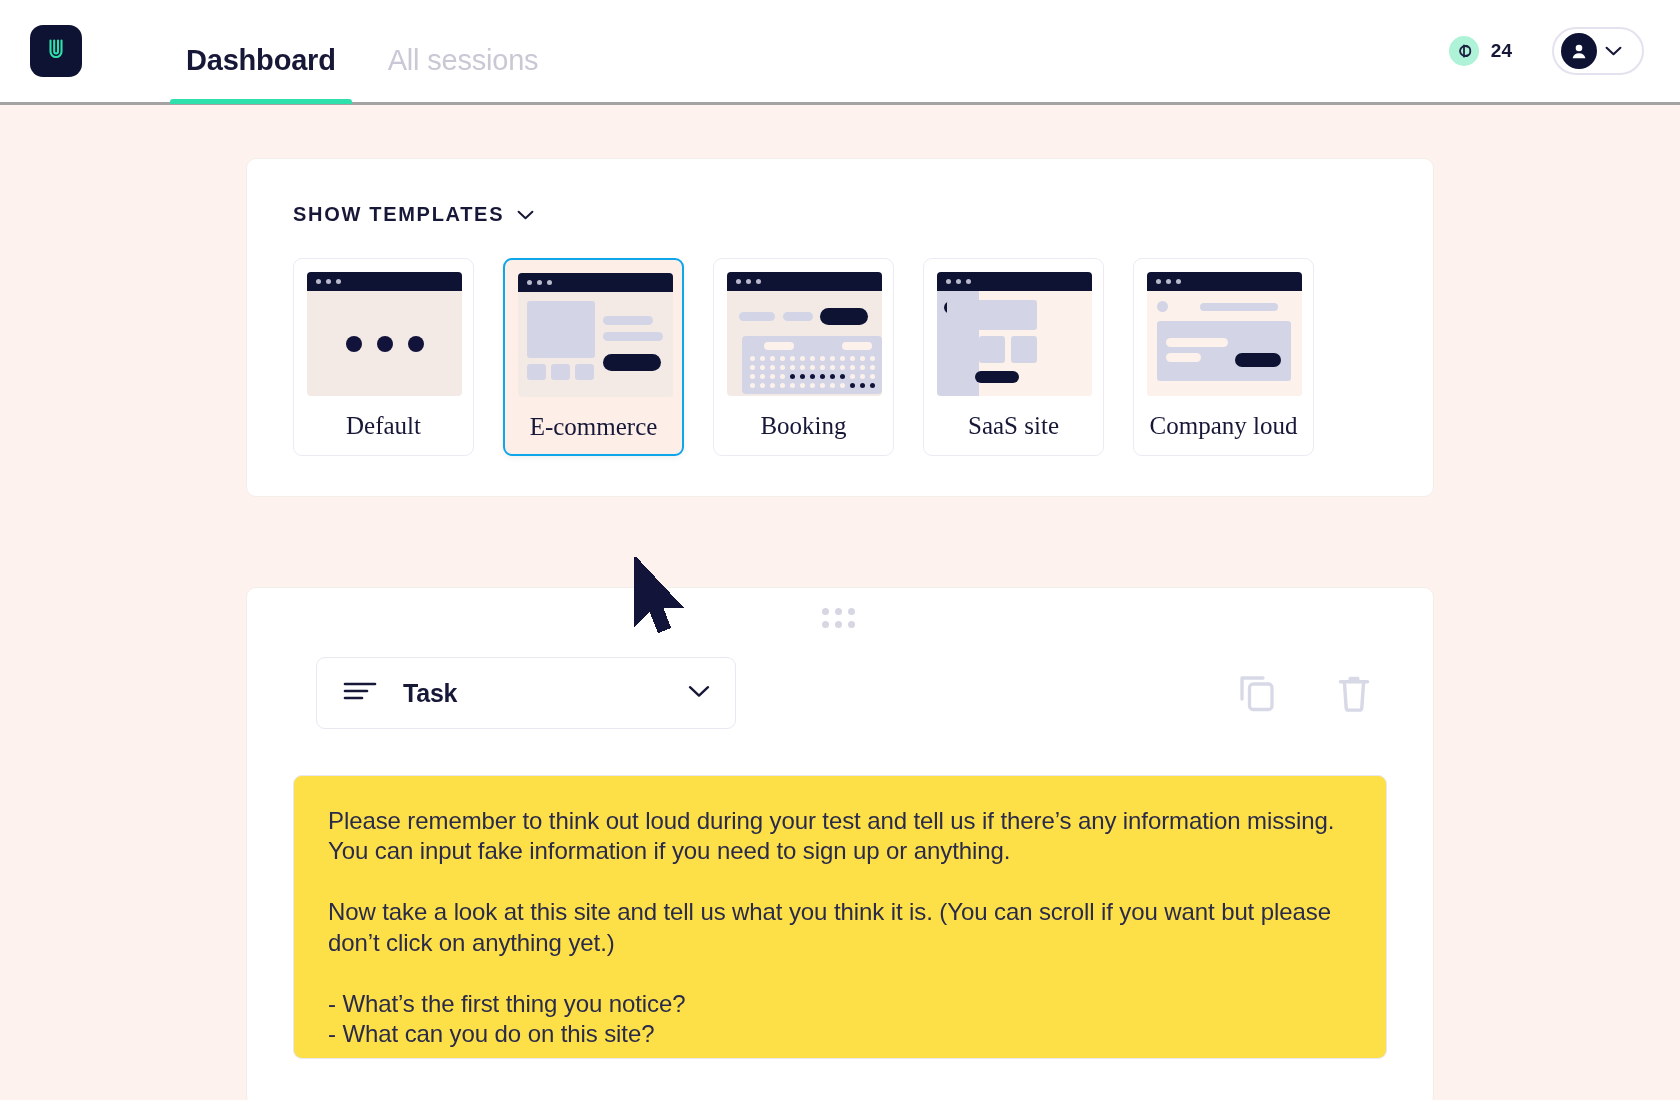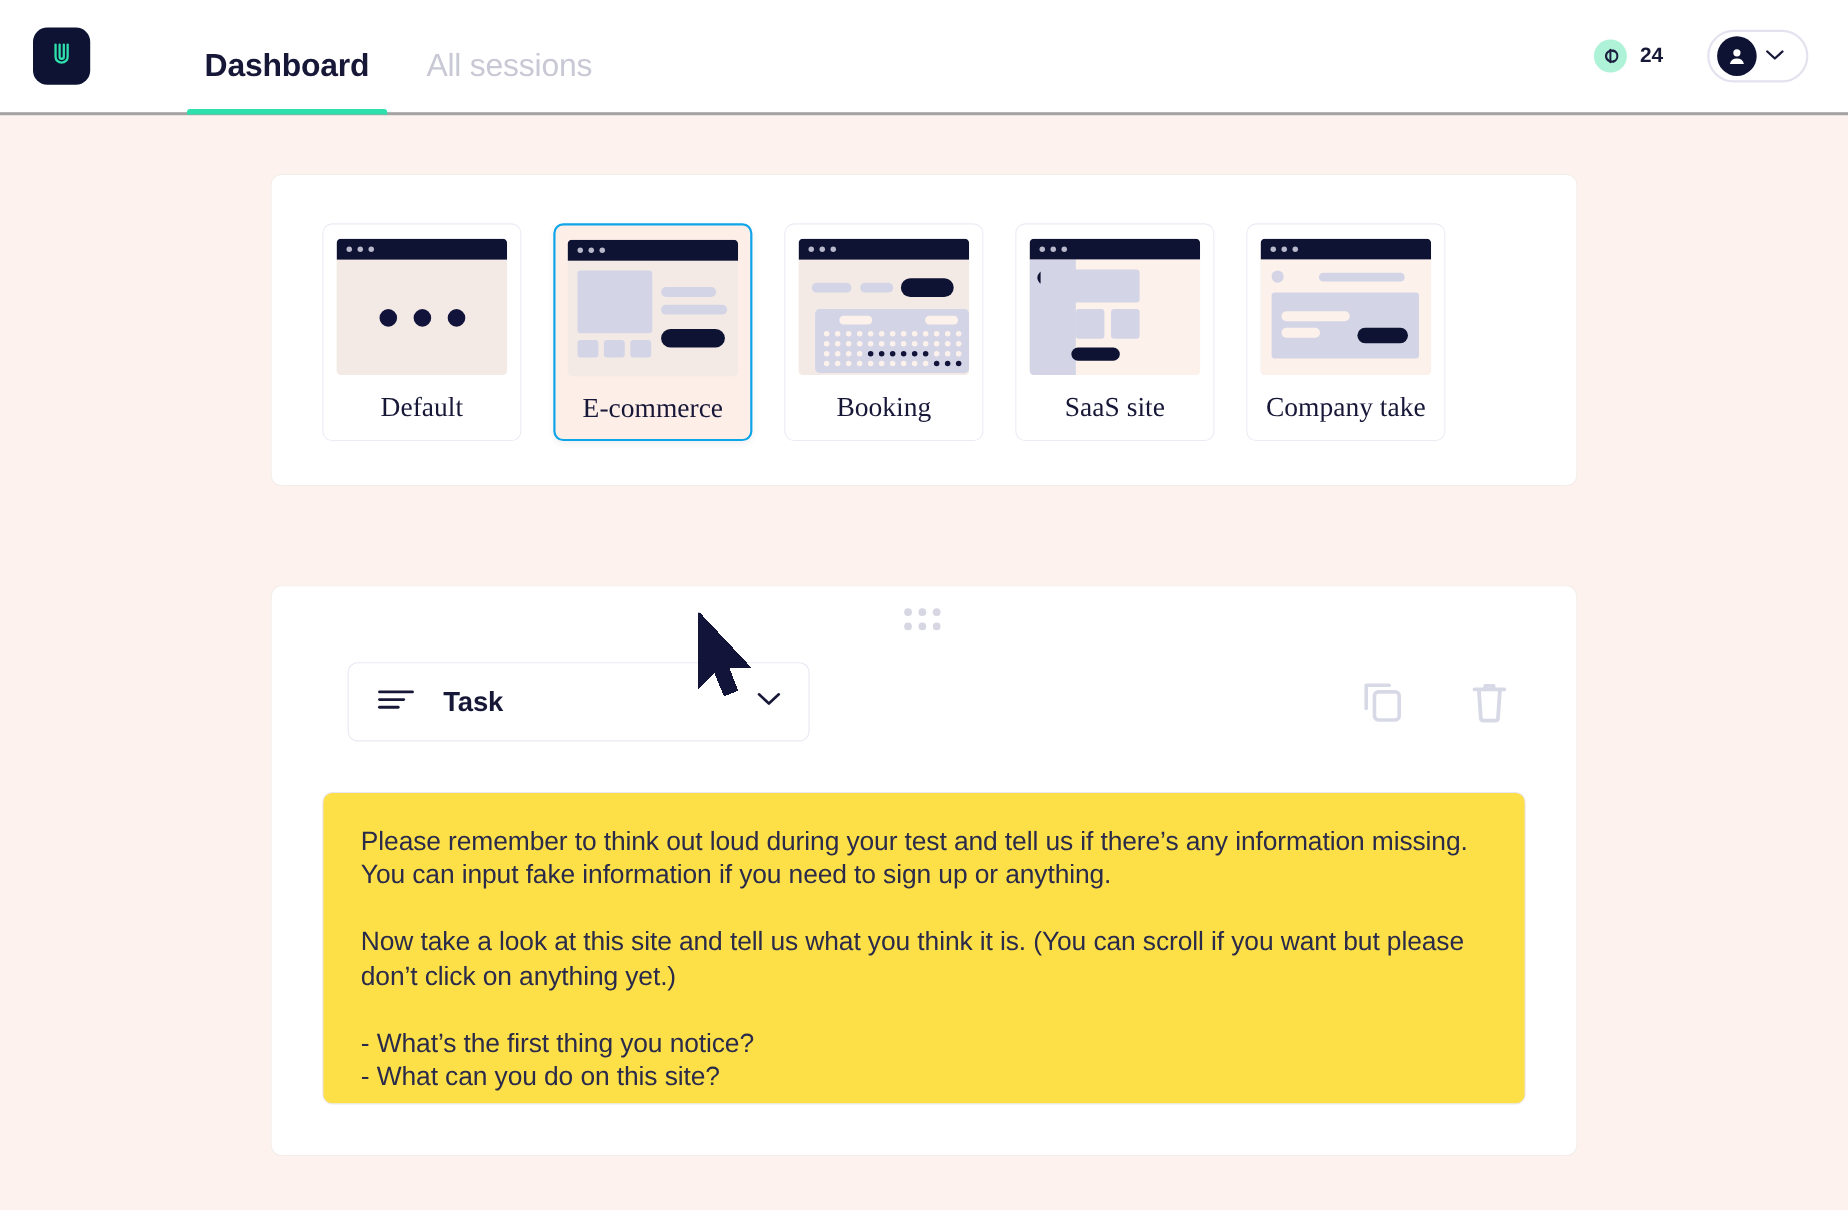--- a/index.html
+++ b/index.html
@@ -167,21 +167,20 @@
   .template-card {
     width: 181px;
     height: 198px;
     border: 1px solid #eeeaf4;
     border-radius: 9px;
     background: #ffffff;
     padding: 13px 13px 0 13px;
     cursor: pointer;
     display: flex;
     flex-direction: column;
-    align-items: center;
   }
   .template-card.selected {
     background: #fdeee8;
     border: 2px solid #0ea5e9;
     box-shadow: 0 2px 6px rgba(0,0,0,0.06);
   }
 
   .thumb {
     width: 155px;
     height: 124px;
@@ -399,20 +398,28 @@
       </span>
     </div>
 
   </div>
 </div>
 
 <div class="page">
 
   <div class="card templates-card">
 
+    <div class="show-templates">
+      <span class="show-templates-label">SHOW TEMPLATES</span>
+      <span>
+        <svg width="17" height="10" viewBox="0 0 17 10" fill="none">
+          <path d="M1.6 1.8 8.5 8.2 15.4 1.8" stroke="#171738" stroke-width="2" stroke-linecap="round" stroke-linejoin="round"></path>
+        </svg>
+      </span>
+    </div>
 
     <div class="template-row">
 
       <div class="template-card">
         <div class="thumb">
           <div class="thumb-bar">
             <span class="thumb-dot"></span>
             <span class="thumb-dot"></span>
             <span class="thumb-dot"></span>
           </div>
@@ -552,21 +559,21 @@
           <div class="thumb-body">
             <div class="co-bg"></div>
             <div class="co-logo"></div>
             <div class="co-nav"></div>
             <div class="co-hero"></div>
             <div class="co-t1"></div>
             <div class="co-t2"></div>
             <div class="co-btn"></div>
           </div>
         </div>
-        <div class="template-name">Company take</div>
+        <div class="template-name">Company loud</div>
       </div>
 
     </div>
   </div>
 
   <div class="cursor">
     <svg width="56" height="82" viewBox="0 0 28 41" shape-rendering="crispEdges">
       <path d="M2 1 L2 33 L9 26 L13.5 37 L18.5 35 L14.5 24.5 L24 24.5 Z" fill="#13143a" stroke="#13143a" stroke-width="1.6" stroke-linejoin="miter"></path>
     </svg>
   </div>

